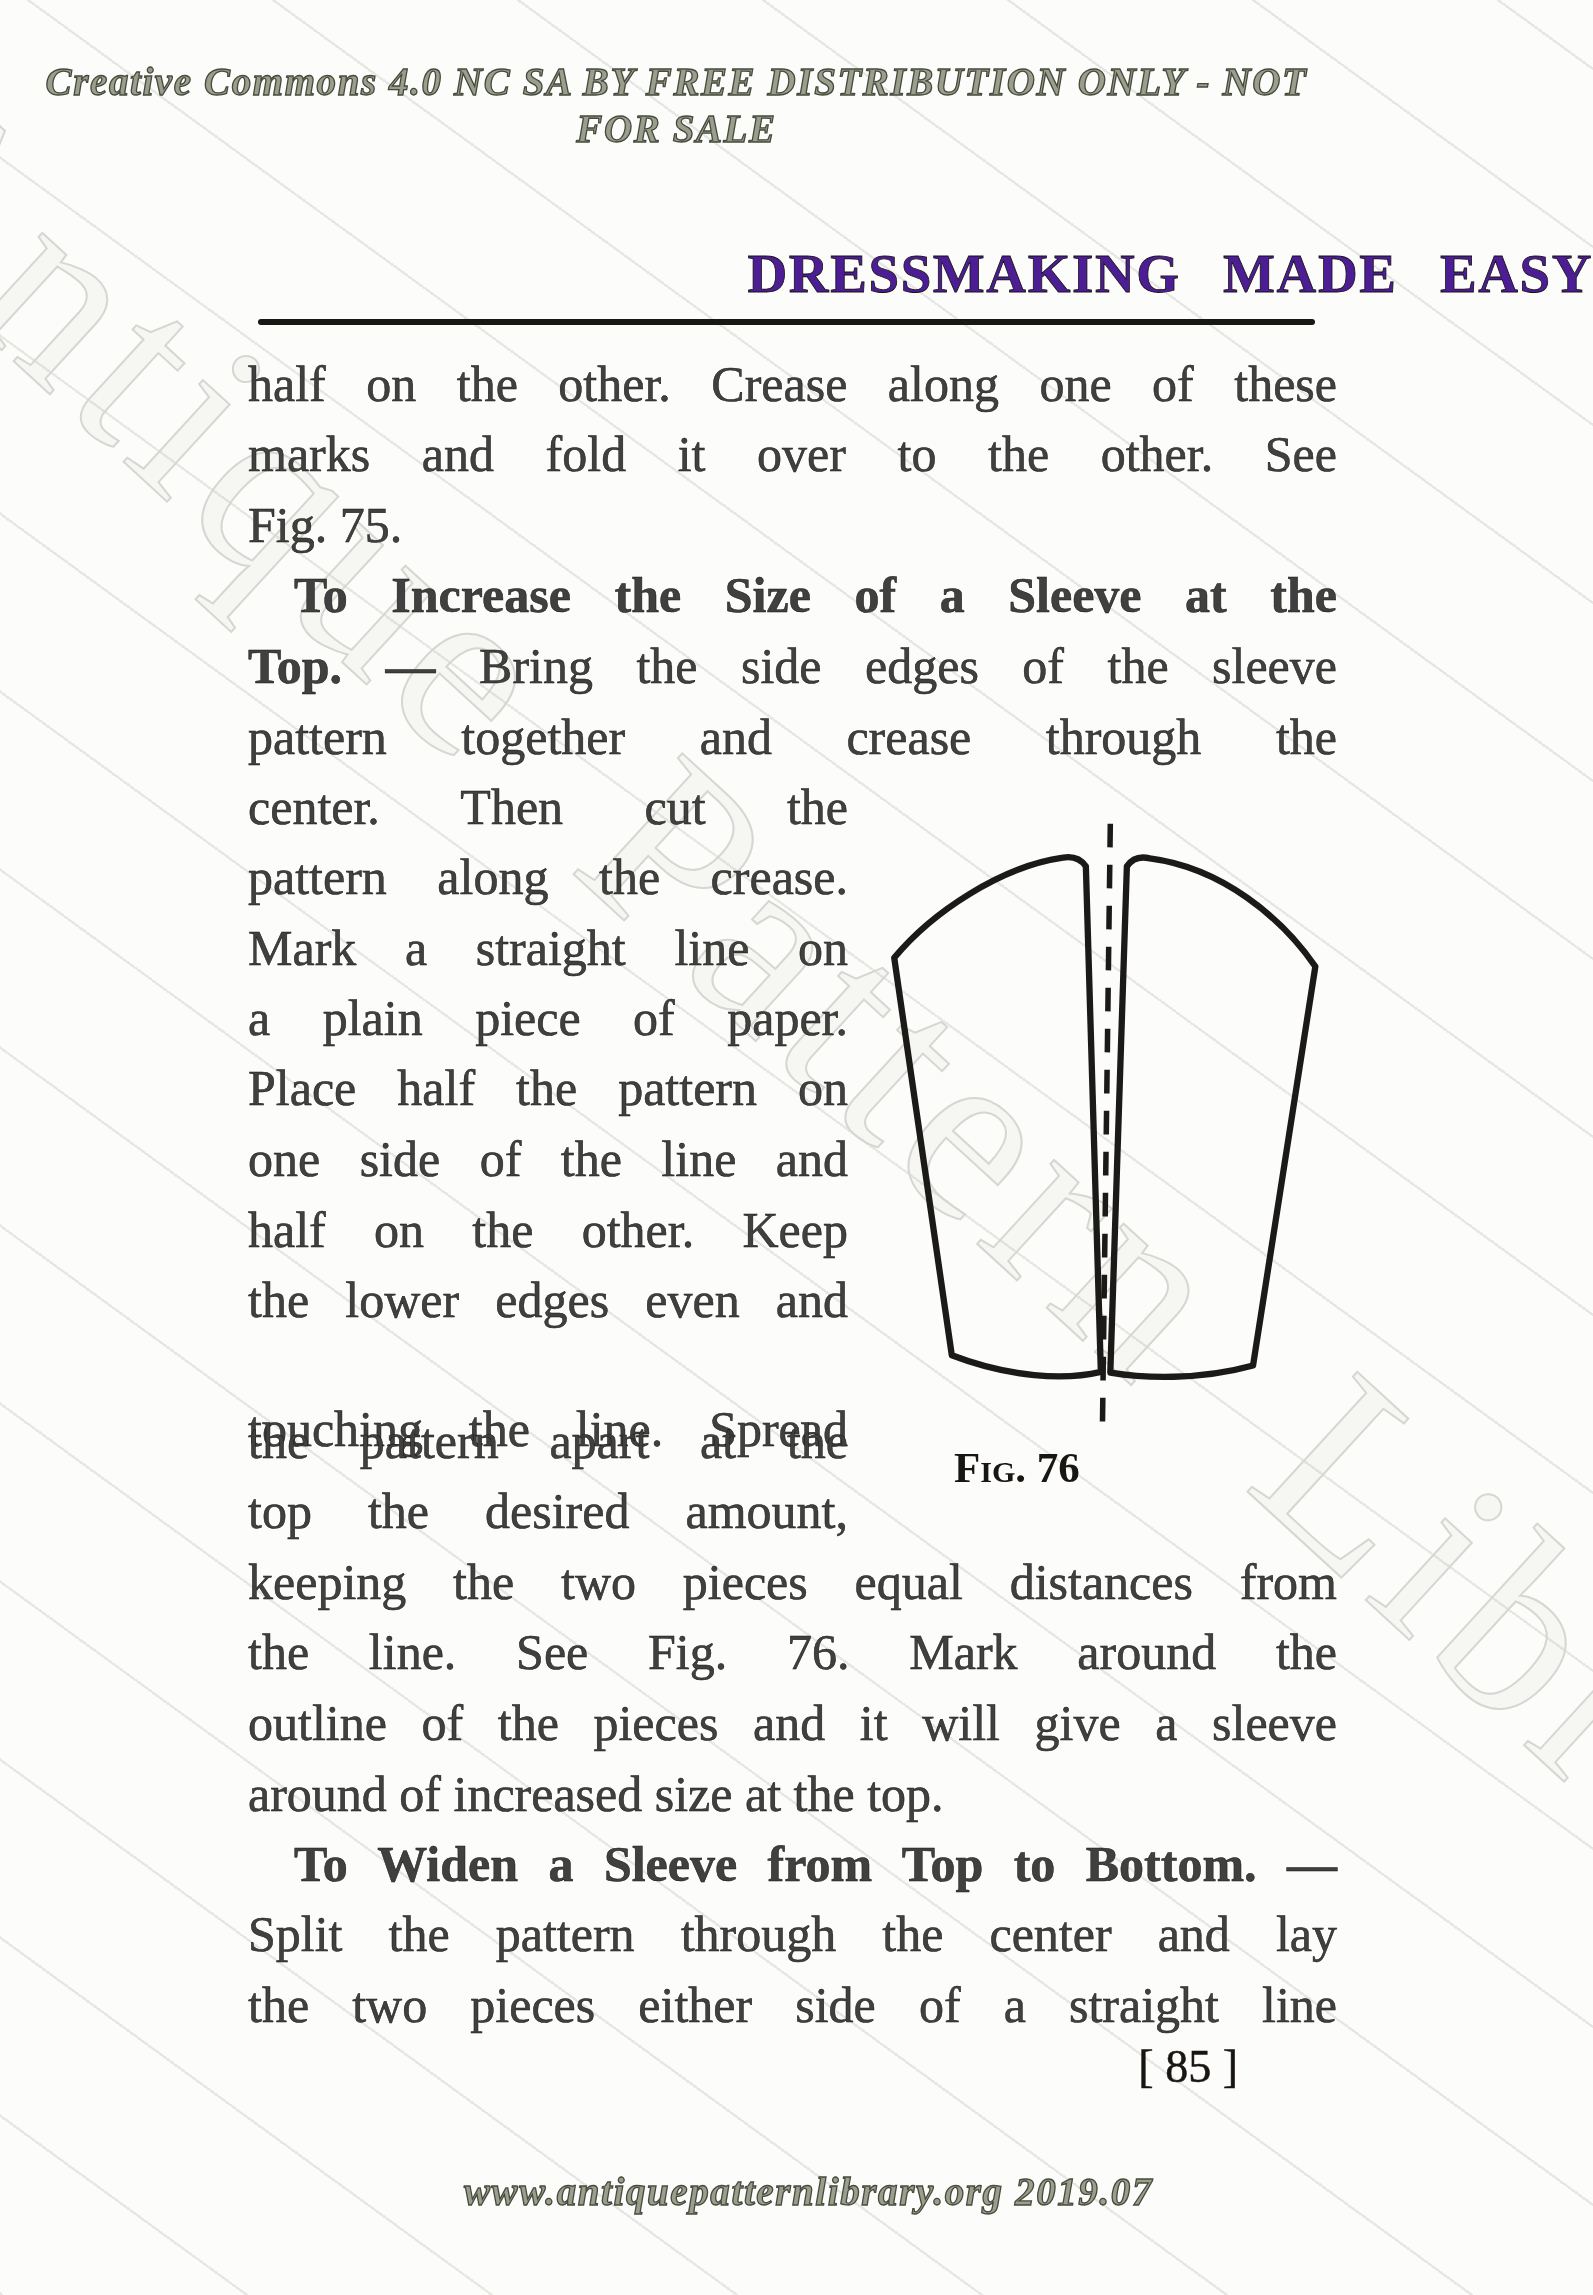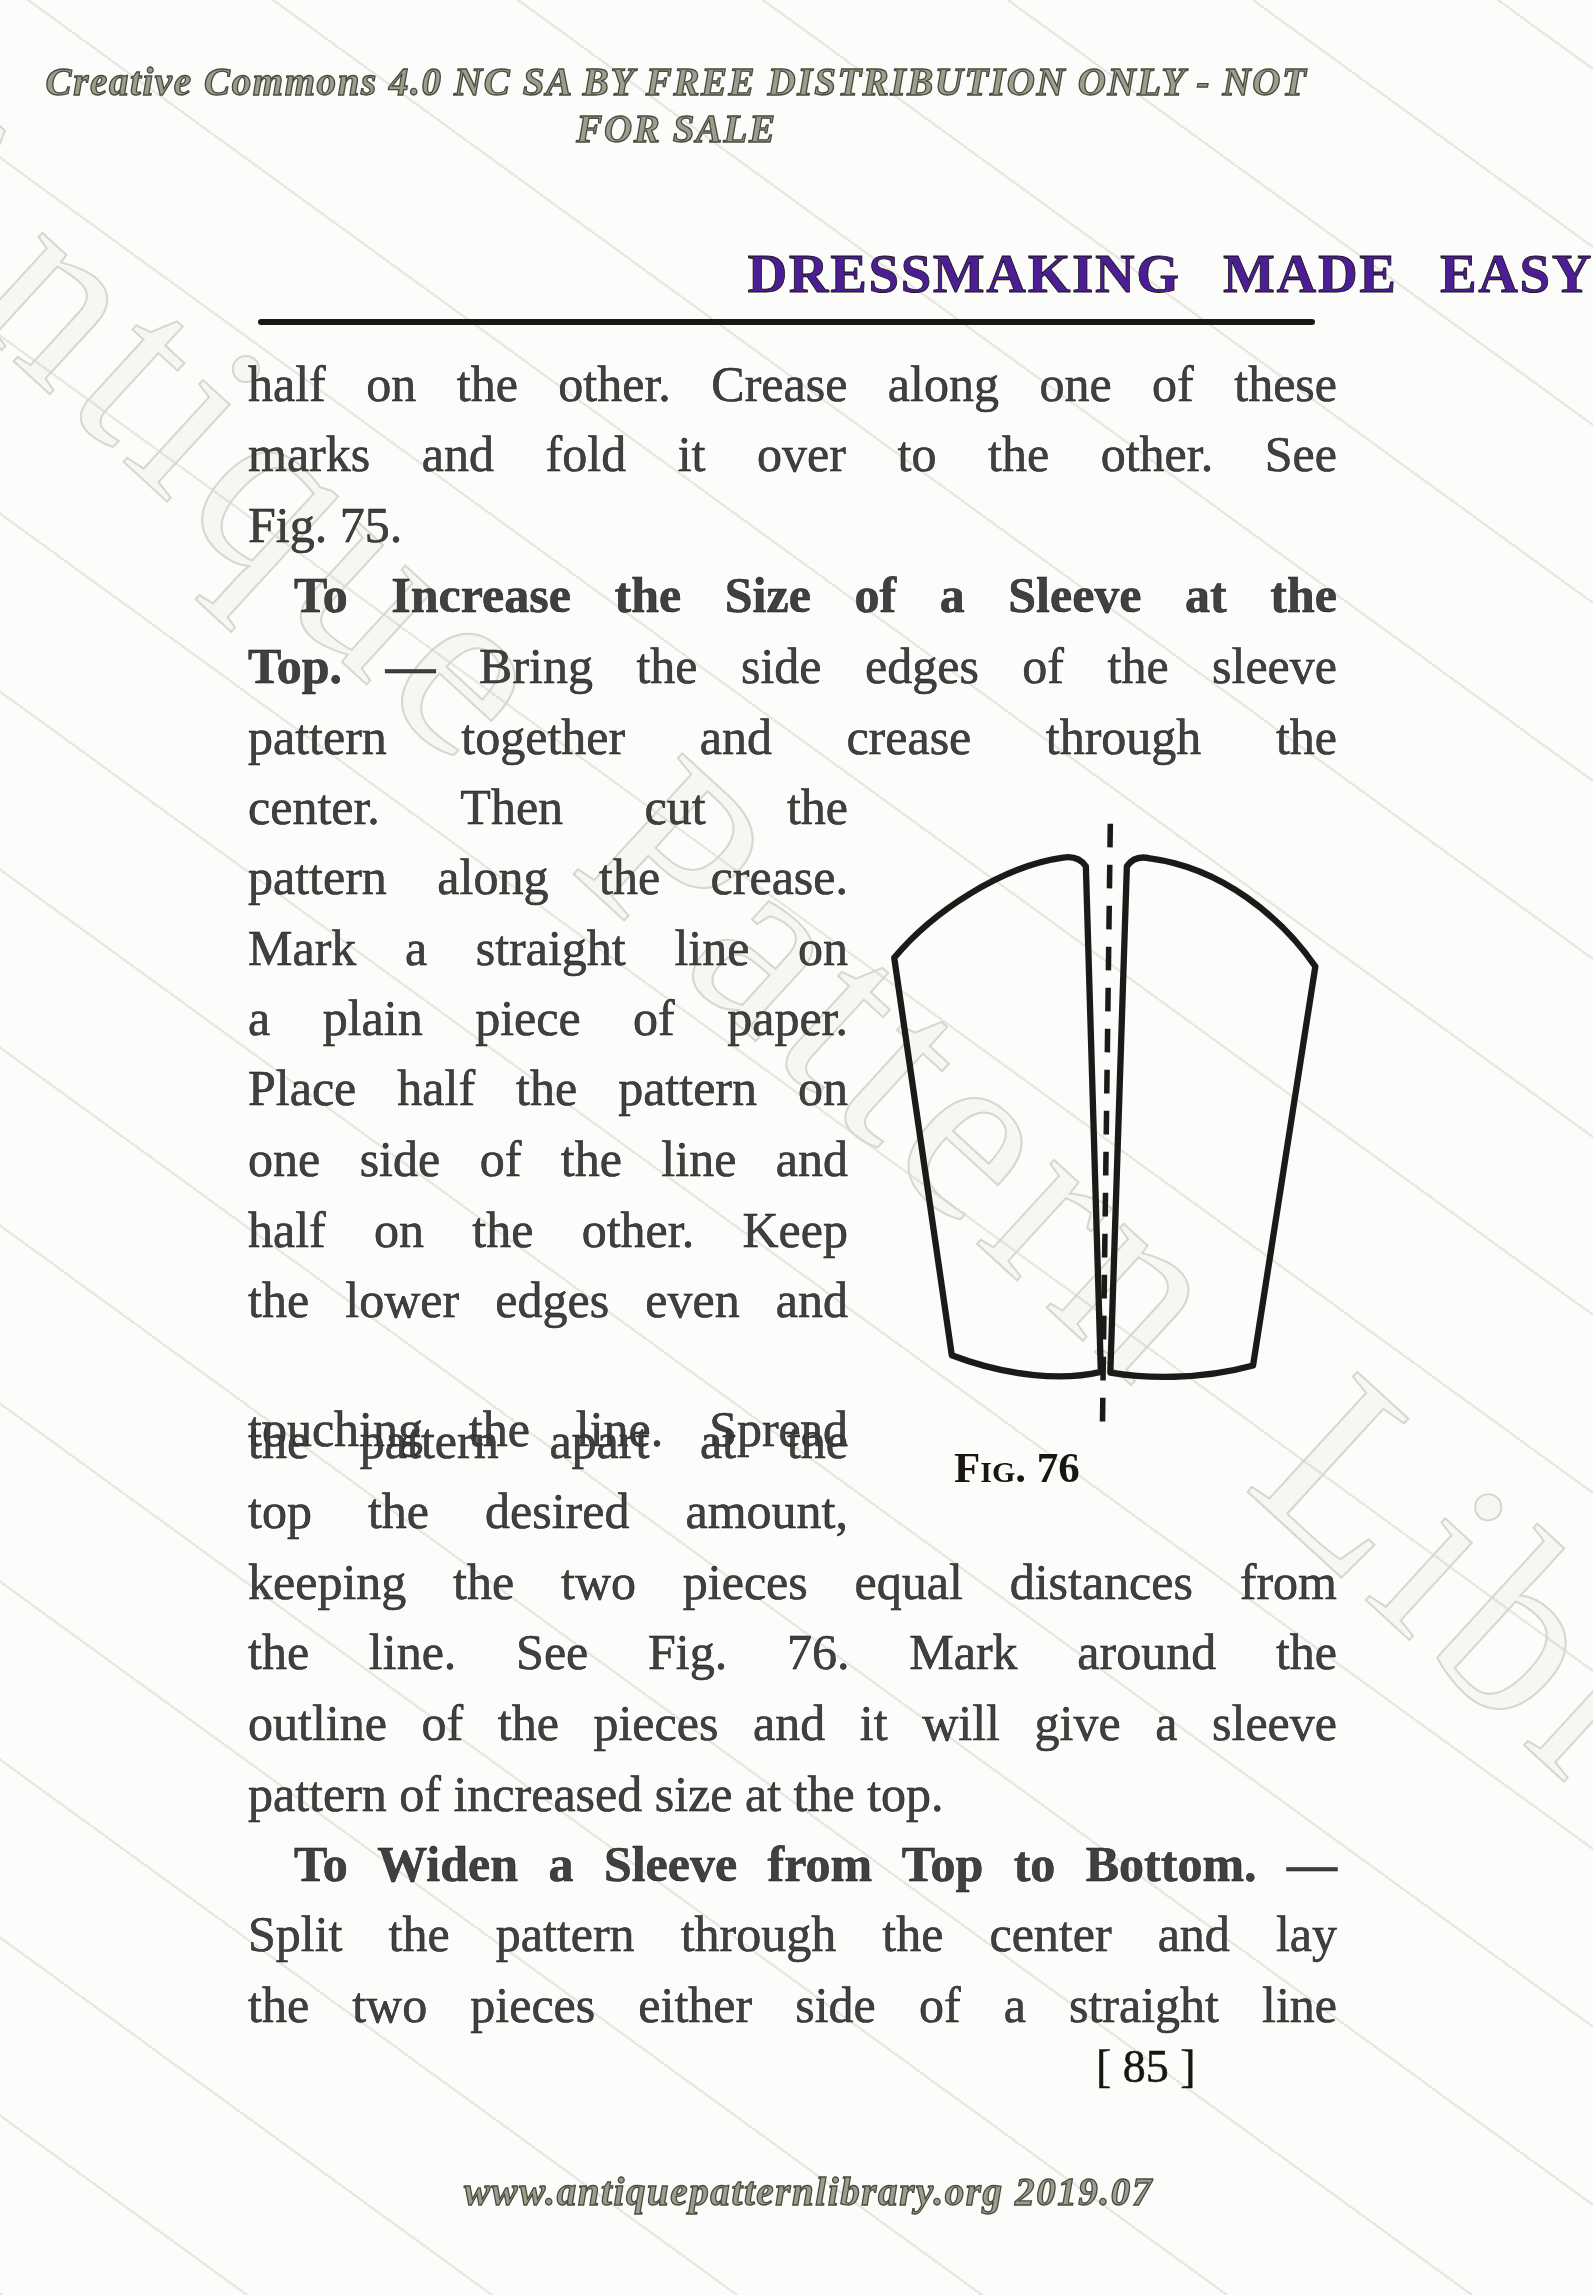--- a/index.html
+++ b/index.html
@@ -52,21 +52,21 @@
     text-align:justify;text-align-last:justify;
   }
   .line b{font-weight:700;}
   .narrow{width:600px;}
   .leftal{text-align:left;text-align-last:left;}
   .indent{text-indent:46px;}
   .pagenum{
     position:absolute;left:1096px;top:2042px;width:142px;z-index:2;
     font:400 46px/50px "Liberation Serif", serif;
     color:#181512;-webkit-text-stroke:0.5px #181512;
-    text-align:left;
+    text-align:right;
   }
   .figure{position:absolute;left:883px;top:819px;width:442px;height:623px;z-index:2;}
   .fig-caption{
     position:absolute;left:954px;top:1445px;width:284px;z-index:2;
     text-align:left;
     font:700 43px/46px "Liberation Serif", serif;
     font-variant:small-caps;
     color:#181512;
   }
   .footer{
@@ -104,21 +104,21 @@
 <div class="line narrow" style="top:1063px"><b></b><span>Place half the pattern on</span></div>
 <div class="line narrow" style="top:1134px"><b></b><span>one side of the line and</span></div>
 <div class="line narrow" style="top:1205px"><b></b><span>half on the other.  Keep</span></div>
 <div class="line narrow" style="top:1275px"><b></b><span>the lower edges even and</span></div>
 <div class="line narrow" style="top:1404px"><b></b><span>touching the line.  Spread</span></div>
 <div class="line narrow" style="top:1416px"><b></b><span>the pattern apart at the</span></div>
 <div class="line narrow" style="top:1486px"><b></b><span>top the desired amount,</span></div>
 <div class="line" style="top:1557px"><b></b><span>keeping the two pieces equal distances from</span></div>
 <div class="line" style="top:1627px"><b></b><span>the line.  See Fig. 76.  Mark around the</span></div>
 <div class="line" style="top:1698px"><b></b><span>outline of the pieces and it will give a sleeve</span></div>
-<div class="line leftal" style="top:1769px"><b></b><span>pattern of increased size at the top.</span></div>
+<div class="line leftal" style="top:1769px"><b></b><span>around of increased size at the top.</span></div>
 <div class="line indent" style="top:1839px"><b>To Widen a Sleeve from Top to Bottom. —</b><span></span></div>
 <div class="line" style="top:1909px"><b></b><span>Split the pattern through the center and lay</span></div>
 <div class="line" style="top:1980px"><b></b><span>the two pieces either side of a straight line</span></div>
 
 <div class="figure">
   <svg width="442" height="623" viewBox="0 0 560 790" xmlns="http://www.w3.org/2000/svg">
 
     <path d="M288,6 L278,772" fill="none" stroke="#1c1a18" stroke-width="7" stroke-dasharray="30 22"></path>
 
     <path d="M257,60 C250,50 240,47 228,49 C150,60 62,118 14,176 L87,680 C160,708 230,712 276,701 Z" fill="none" stroke="#1c1a18" stroke-width="8" stroke-linejoin="round" stroke-linecap="round"></path>

